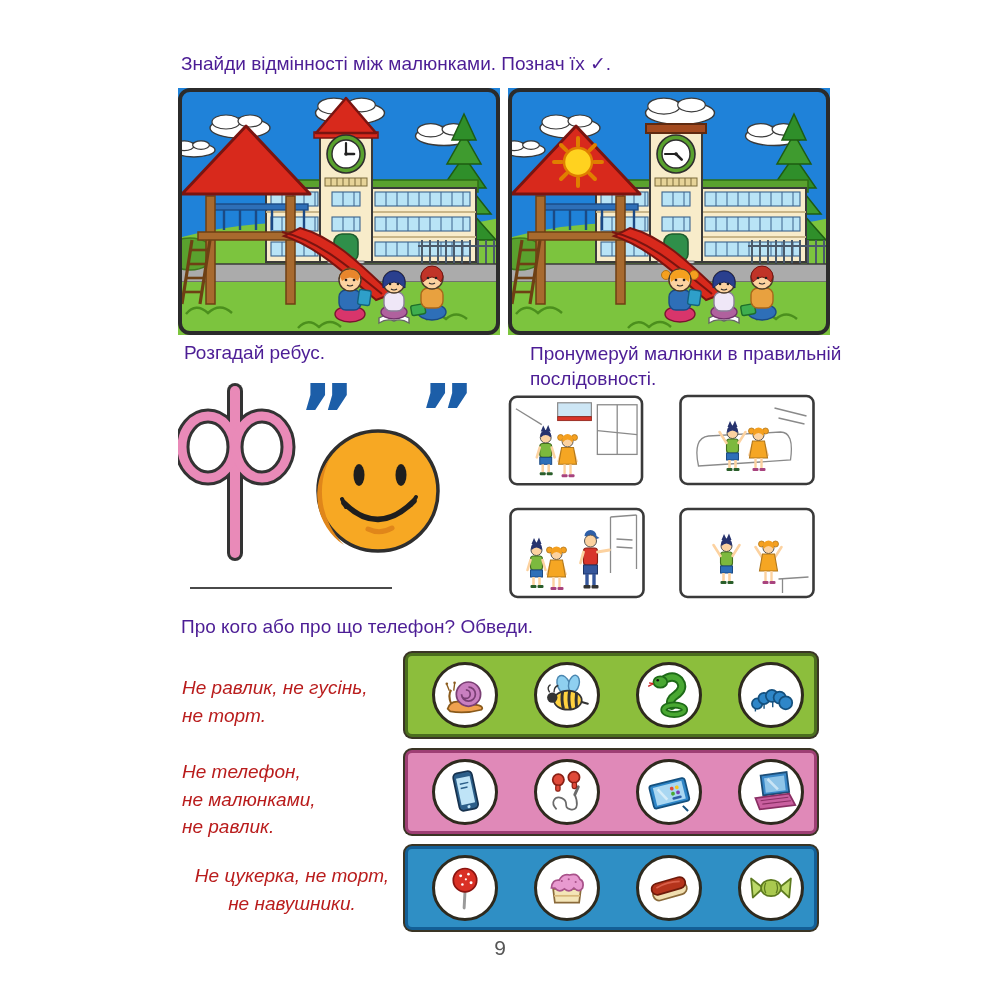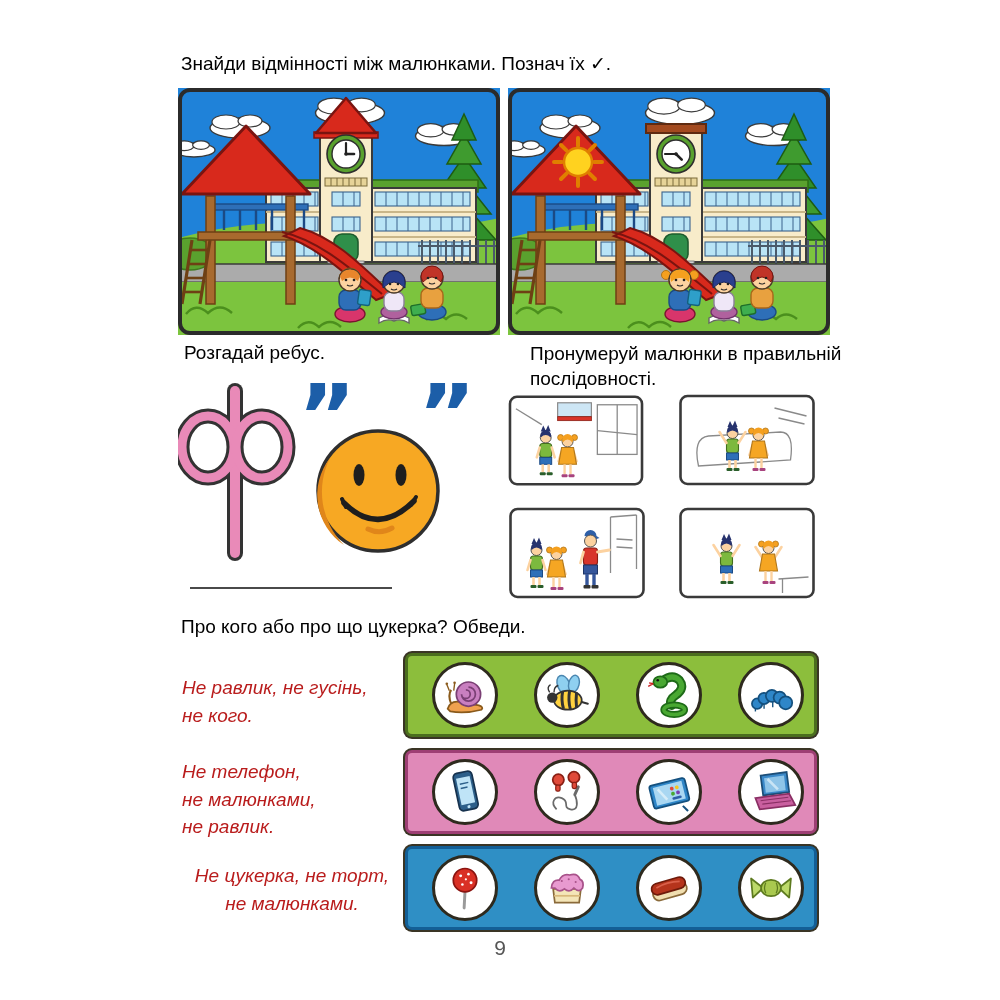--- a/index.html
+++ b/index.html
@@ -1,18 +1,18 @@
 <!DOCTYPE html>
 <html><head>
 <meta charset="utf-8">
 <style>
   html,body{margin:0;padding:0;background:#fff;}
   .page{position:relative;width:1000px;height:1000px;background:#ffffff;
         font-family:"Liberation Sans",sans-serif;color:#3c3c3c;overflow:hidden;}
-  .instr{position:absolute;font-size:19px;color:#000000;}
+  .instr{position:absolute;font-size:19px;color:#4c1d95;}
   .pic{position:absolute;width:322px;height:247px;}
   .pic svg{display:block;width:100%;height:100%;}
   .panel{position:absolute;}
   .panel svg{display:block;width:100%;height:100%;}
   .rebus-wrap{position:absolute;left:178px;top:383px;width:302px;height:186px;}
   .answer-line{position:absolute;left:190px;top:587px;width:202px;height:2px;background:#4a4a4a;}
   .riddle-text{position:absolute;left:182px;width:220px;font-size:19px;font-style:italic;
                color:#b91c1c;line-height:1.45;}
   .bar{position:absolute;left:405px;width:412px;height:84px;border-radius:7px;
        box-sizing:border-box;display:flex;align-items:center;padding-left:24px;gap:36px;}
@@ -602,34 +602,34 @@
           <line x1="6" y1="-9" x2="13" y2="-20" stroke="#fcd2a0" stroke-width="2.6" stroke-linecap="round"></line>
           <path d="M-6,-13 L6,-13 L9,4 L-9,4 Z" fill="#f5a623" stroke="#b0761a" stroke-width="1.1"></path>
           <line x1="-3" y1="4" x2="-3" y2="14" stroke="#fcd2a0" stroke-width="2.4"></line>
           <line x1="3" y1="4" x2="3" y2="14" stroke="#fcd2a0" stroke-width="2.4"></line>
           <rect x="-6" y="14" width="6" height="3" rx="1" fill="#a8437e"></rect>
           <rect x="1" y="14" width="6" height="3" rx="1" fill="#a8437e"></rect>
         </g>
       </svg>
     </div>
 
-  <div class="instr" style="left:181px;top:616px;">Про кого або про що цукерка? Обведи.</div>
+  <div class="instr" style="left:181px;top:616px;">Про кого або про що телефон? Обведи.</div>
 
   <div class="riddle-text" style="top:674px;">
       <div>Не равлик, не гусінь,</div>
-      <div>не кого.</div>
+      <div>не торт.</div>
     </div>
   <div class="riddle-text" style="top:758px;">
       <div>Не телефон,</div>
       <div>не малюнками,</div>
       <div>не равлик.</div>
     </div>
   <div class="riddle-text" style="top:862px;text-align:center;">
       <div>Не цукерка, не торт,</div>
-      <div>не малюнками.</div>
+      <div>не навушники.</div>
     </div>
 
   <div class="bar" style="top: 653px; background: rgb(140, 190, 60); border: 3px solid rgb(75, 110, 30); box-shadow: rgb(58, 53, 37) 0px 0px 0px 2px;">
       <div class="circle">
         <svg viewBox="0 0 60 60" xmlns="http://www.w3.org/2000/svg">
           <path d="M10,46 Q13,36 24,38 L46,42 Q52,44 49,47 Q30,52 13,49 Z" fill="#f0a14f" stroke="#8a5a1b" stroke-width="2"></path>
           <path d="M14,40 Q10,30 14,24" stroke="#8a5a1b" stroke-width="2.4" fill="none"></path>
           <line x1="12" y1="25" x2="9" y2="18" stroke="#8a5a1b" stroke-width="1.6"></line>
           <line x1="17" y1="25" x2="18" y2="17" stroke="#8a5a1b" stroke-width="1.6"></line>
           <circle cx="9" cy="17" r="1.5" fill="#8a5a1b"></circle>

